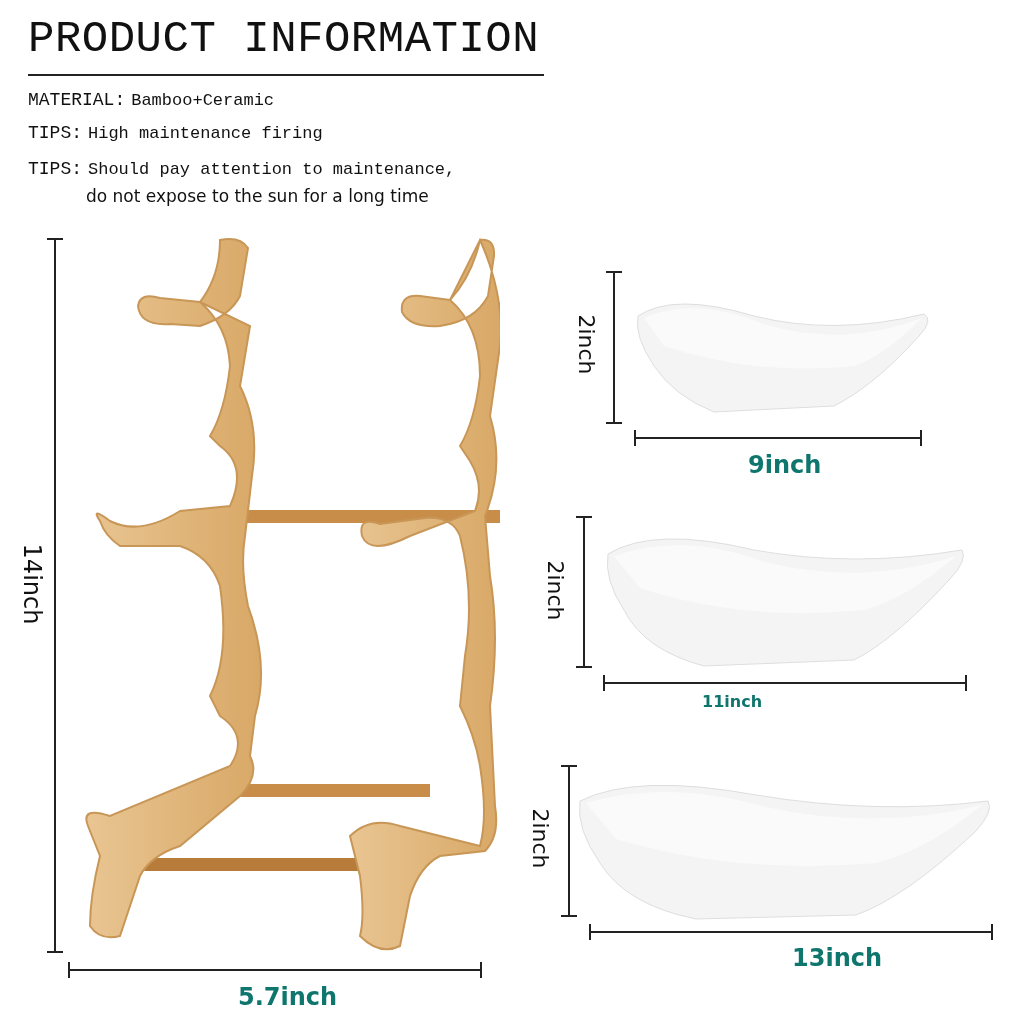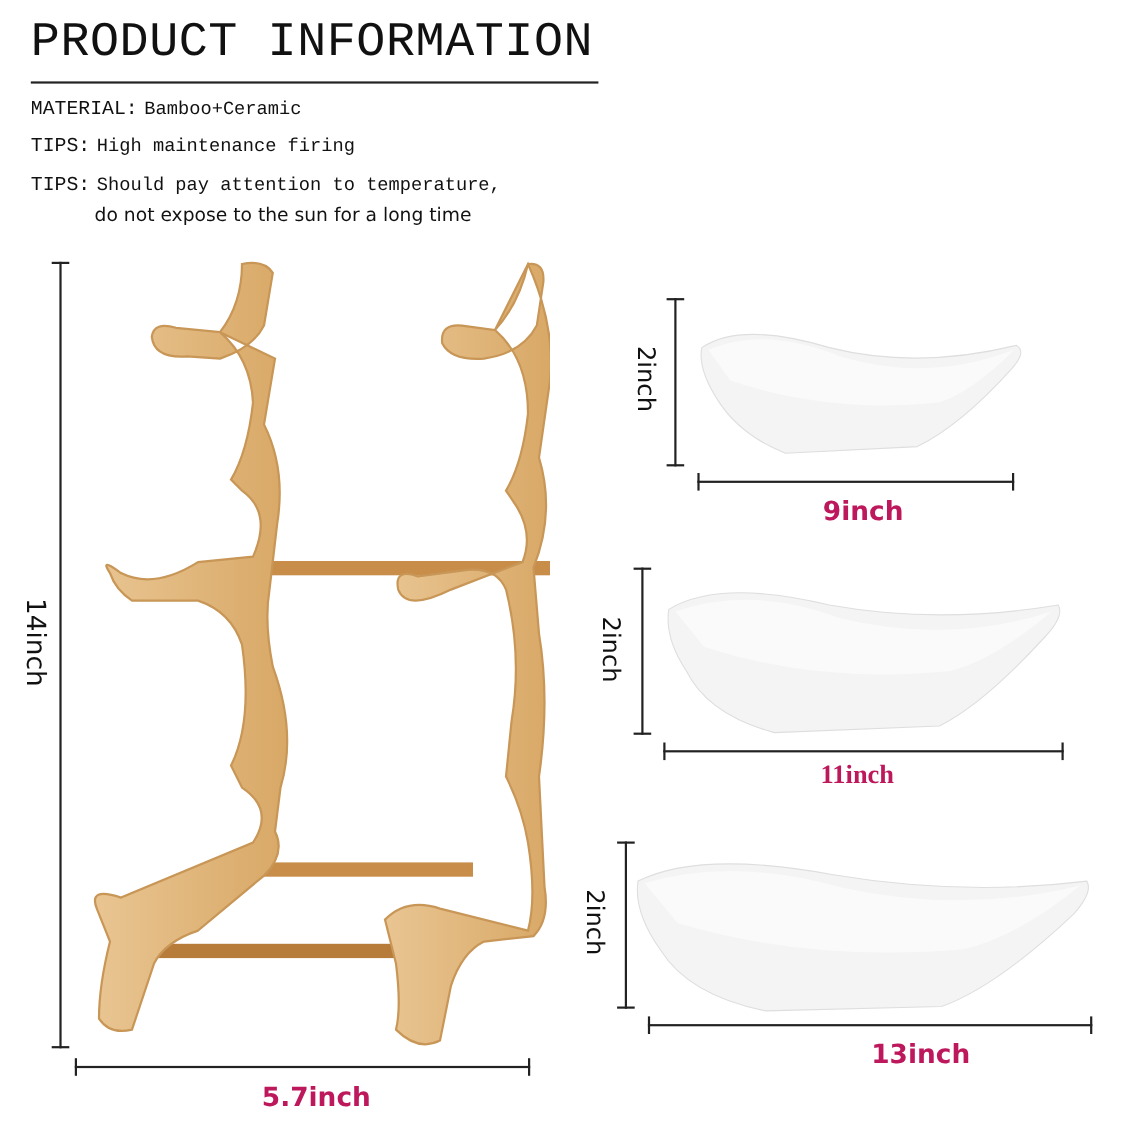--- a/index.html
+++ b/index.html
@@ -3,21 +3,21 @@
 <meta charset="utf-8">
 <style>
   html,body{margin:0;padding:0;background:#fff;}
   body{width:1024px;height:1024px;position:relative;overflow:hidden;font-family:"Liberation Sans",sans-serif;color:#111;}
   .title{position:absolute;left:28px;top:14px;font-size:44px;letter-spacing:0.5px;font-family:Liberation Mono, monospace;font-weight:400;}
   .title-rule{position:absolute;left:28px;top:74px;width:516px;height:2px;background:#222;}
   .spec{position:absolute;left:28px;font-size:18px;font-family:Liberation Mono, monospace;}
   .spec .k{margin-right:6px;}
   .spec .v{font-size:17px;}
   .tips-v2{position:absolute;left:86px;top:186px;font-size:17px;font-family:"DejaVu Sans",sans-serif;text-align:right;}
-  .dim{position:absolute;font-family:"DejaVu Sans",sans-serif;font-weight:bold;color:#be185d;}
+  .dim{position:absolute;font-family:"DejaVu Sans",sans-serif;font-weight:bold;color:#0f766e;}
   .vline{position:absolute;width:2px;background:#222;}
   .vline:before,.vline:after{content:"";position:absolute;left:-7px;width:16px;height:2px;background:#222;}
   .vline:before{top:0}.vline:after{bottom:0}
   .hline{position:absolute;height:2px;background:#222;}
   .hline:before,.hline:after{content:"";position:absolute;top:-7px;width:2px;height:16px;background:#222;}
   .hline:before{left:0}.hline:after{right:0}
   .rot{position:absolute;transform:rotate(90deg);transform-origin:center;font-family:"DejaVu Sans",sans-serif;font-size:22px;white-space:nowrap;}
   svg{position:absolute;}
 </style>
 </head>
@@ -26,21 +26,21 @@
 <div class="title">PRODUCT INFORMATION</div>
 <div class="title-rule"></div>
 
 <div class="spec" style="top:90px">
   <span class="k">MATERIAL:</span><span class="v">Bamboo+Ceramic</span>
 </div>
 <div class="spec" style="top:123px">
   <span class="k">TIPS:</span><span class="v">High maintenance firing</span>
 </div>
 <div class="spec" style="top:159px">
-  <span class="k">TIPS:</span><span class="v">Should pay attention to temperature,</span>
+  <span class="k">TIPS:</span><span class="v">Should pay attention to maintenance,</span>
 </div>
 <div class="tips-v2">do not expose to the sun for a long time</div>
 
 <div class="vline" style="left:54px;top:238px;height:715px;"></div>
 <div class="rot" style="left:-8px;top:570px;font-size:24px;">14inch</div>
 <div class="hline" style="left:68px;top:969px;width:414px;"></div>
 <div class="dim" style="left:238px;top:983px;font-size:24px;">5.7inch</div>
 
 <svg style="left:80px;top:236px" width="420" height="720" viewBox="0 0 420 720">
   <defs>
@@ -70,21 +70,21 @@
 <div class="hline" style="left:634px;top:437px;width:288px;"></div>
 <div class="dim" style="left:748px;top:451px;font-size:24px;">9inch</div>
 
 <div class="vline" style="left:583px;top:516px;height:152px;"></div>
 <div class="rot" style="left:525px;top:578px;">2inch</div>
 <svg style="left:604px;top:530px" width="362" height="140" viewBox="0 0 362 140">
   <path d="M4 24 Q50 -4 150 20 Q250 38 358 20 Q364 30 345 50 Q290 110 250 130 L100 136 Q40 120 20 80 Q0 50 4 24 Z" fill="#f4f4f4" stroke="#dedede"></path>
   <path d="M10 26 Q80 2 160 32 Q260 56 352 26 Q300 70 260 80 Q140 92 36 58 Z" fill="#fafafa"></path>
 </svg>
 <div class="hline" style="left:603px;top:682px;width:364px;"></div>
-<div class="dim" style="left:746px;top:692px;font-size:24px;font-family:Liberation Serif, serif;">11inch</div>
+<div class="dim" style="left:702px;top:692px;font-size:16px;">11inch</div>
 
 <div class="vline" style="left:568px;top:765px;height:152px;"></div>
 <div class="rot" style="left:510px;top:826px;">2inch</div>
 <svg style="left:576px;top:777px" width="416" height="145" viewBox="0 0 416 145">
   <path d="M4 24 Q60 -4 180 18 Q300 38 412 24 Q418 34 400 54 Q330 120 280 138 L120 142 Q50 128 24 86 Q0 52 4 24 Z" fill="#f4f4f4" stroke="#dedede"></path>
   <path d="M10 26 Q90 2 190 30 Q300 54 406 28 Q350 74 300 86 Q160 98 40 62 Z" fill="#fafafa"></path>
 </svg>
 <div class="hline" style="left:589px;top:931px;width:404px;"></div>
 <div class="dim" style="left:792px;top:944px;font-size:24px;">13inch</div>
 

